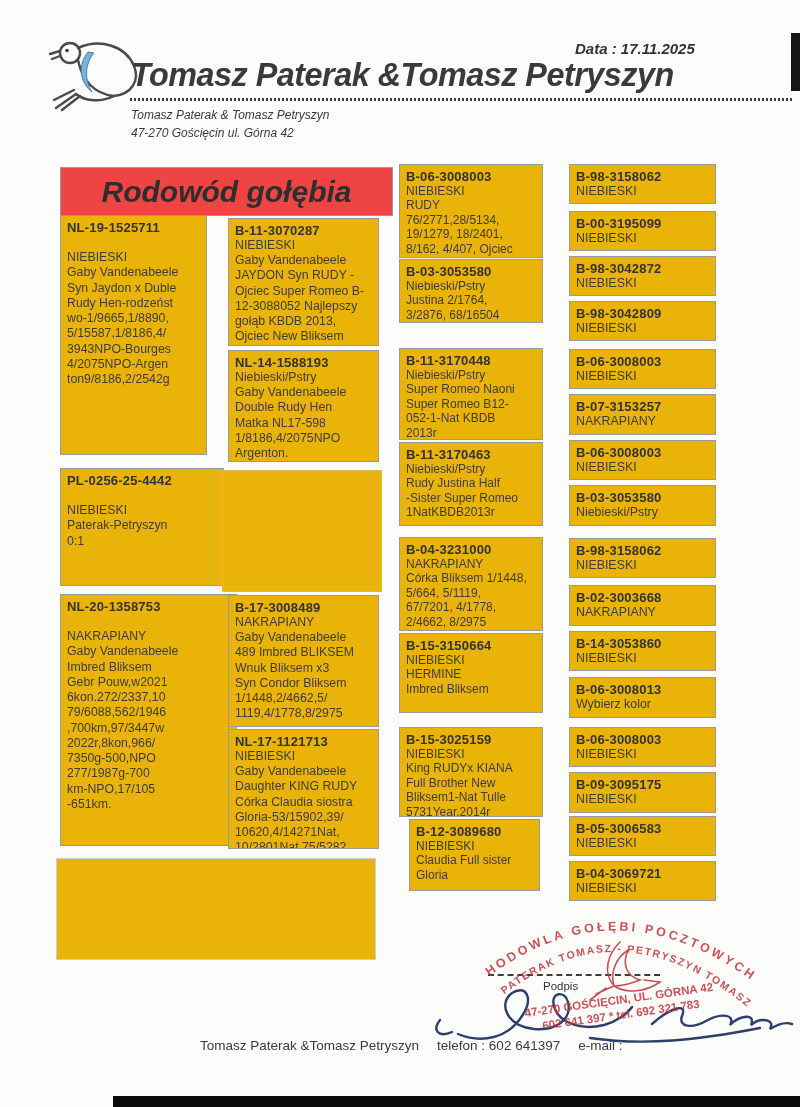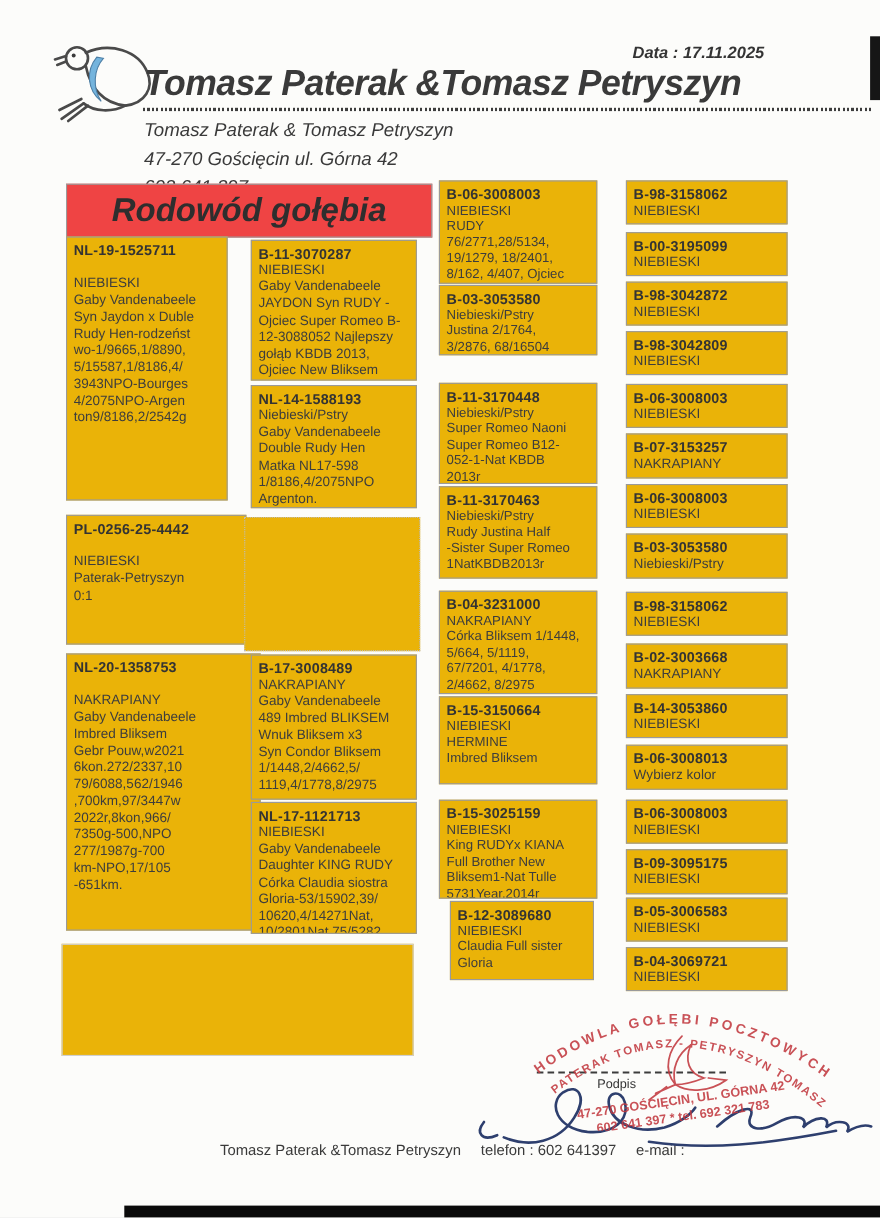--- a/index.html
+++ b/index.html
@@ -4,21 +4,21 @@
 <style>
   html,body{margin:0;padding:0;background:#e8e8e8;}
   .page{position:relative;width:800px;height:1107px;margin:0 auto;background:#fcfcfa;
         font-family:"Liberation Sans",sans-serif;color:#3b3b3b;overflow:hidden;}
   
   .date{position:absolute;left:575px;top:40px;font-size:15px;font-weight:bold;font-style:italic;color:#343434;}
   .brand-title{position:absolute;left:131px;top:56px;font-size:33px;font-weight:bold;font-style:italic;
                color:#3a3a3a;white-space:nowrap;letter-spacing:-0.5px;transform:scaleX(.98);transform-origin:left;}
   .brand-rule{position:absolute;left:130px;top:98px;width:663px;height:3px;
               background-image:repeating-linear-gradient(90deg,#3d3d3d 0 2px,transparent 2px 4px);}
-  .addr{position:absolute;left:131px;top:106px;font-size:17px;font-style:italic;line-height:1.5;color:#3a3a3a;}
+  .addr{position:absolute;left:131px;top:106px;font-size:12px;font-style:italic;line-height:1.5;color:#3a3a3a;}
   .logo{position:absolute;left:48px;top:36px;}
   
   .ped-title{position:absolute;left:60px;top:167px;width:331px;height:47px;border:1px solid #9b9b9b;
              background:#ef4444;display:flex;align-items:center;justify-content:center;
              font-size:30px;font-weight:bold;font-style:italic;color:#2e2e2e;}
   .pbox{position:absolute;background:#eab308;border:1px solid #9a9a9a;box-sizing:border-box;padding:4px 6px;overflow:hidden;}
   .pbox.faint{border:1px dotted #bdbdbd;}
   .pbox.faint2{border:1px solid #cfcfcf;}
   .ring{font-weight:bold;font-size:13px;color:#333;letter-spacing:.2px;}
   .body{font-size:12.3px;line-height:1.24;white-space:pre-line;color:#3d3d3d;}
@@ -52,21 +52,20 @@
     </g>
     <circle cx="19" cy="14.5" r="1.8" fill="#3a3a3a"></circle>
     <path d="M40,16 C30,28 31,46 44,56 C36,44 37,27 46,17 Z" fill="#74b4dd" stroke="#4d7fa6" stroke-width="1"></path>
   </svg>
 
   <div class="brand-title">Tomasz Paterak &amp;Tomasz Petryszyn</div>
   <div class="brand-rule"></div>
   <div class="addr">
     <div>Tomasz Paterak &amp; Tomasz Petryszyn</div>
     <div>47-270 Gościęcin ul. Górna 42</div>
-    <div>602 641 397</div>
   </div>
 
   <div class="ped-title">Rodowód gołębia</div>
 
   <div class="pbox" style="left:60px;top:215px;width:147px;height:240px">
     <div class="ring">NL-19-1525711</div>
     <div class="body">
 NIEBIESKI
 Gaby Vandenabeele
 Syn Jaydon x Duble

